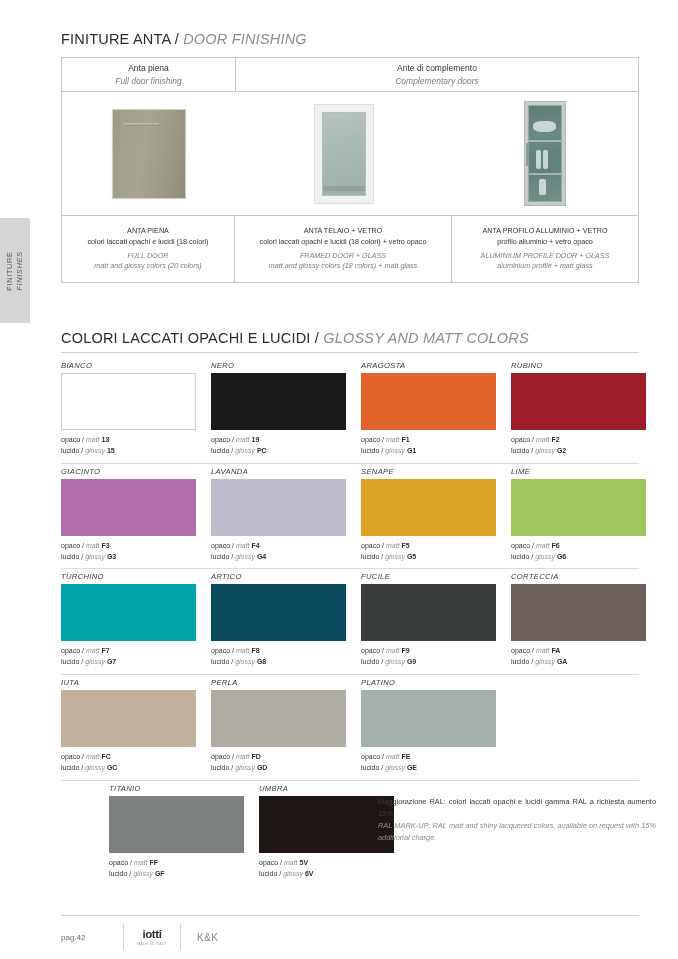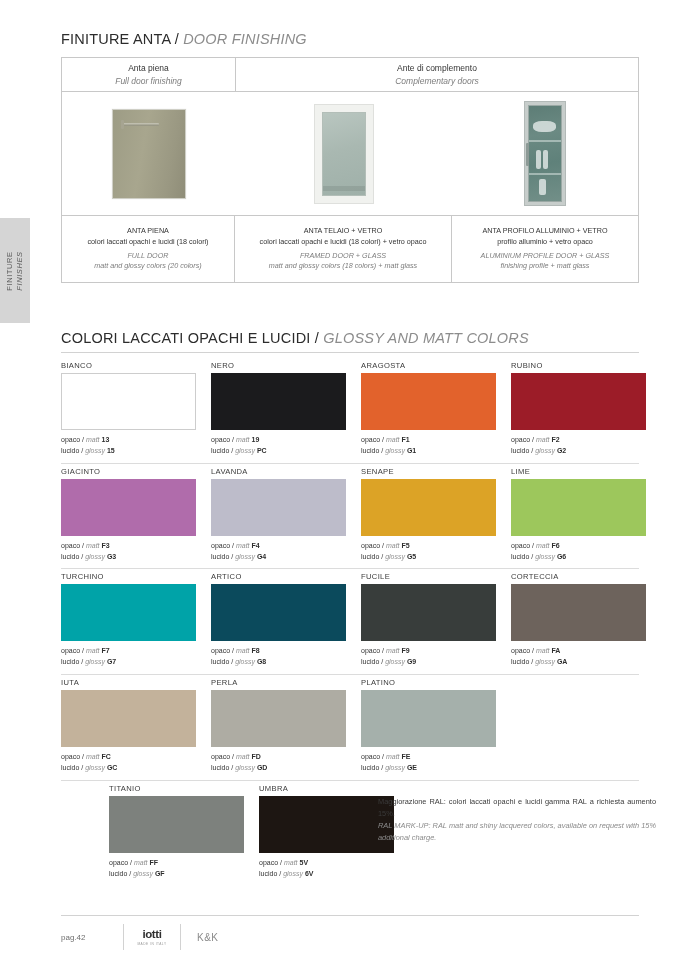--- a/index.html
+++ b/index.html
@@ -248,20 +248,21 @@
     box-sizing: border-box;
     padding-top: 3px;
   }
   .scell.empty { border: none; }
   .sname {
     font-size: 7.6px;
     letter-spacing: 0.35px;
     color: #3a3a3a;
     margin-bottom: 3px;
     white-space: nowrap;
+    font-style: italic;
   }
   .schip {
     width: 135px;
     height: 57px;
     box-sizing: border-box;
   }
   .schip.outlined { border: 1px solid #cdcdcd; }
   .scodes {
     margin-top: 5px;
     margin-bottom: 3px;
@@ -408,21 +409,21 @@
       <span>colori laccati opachi e lucidi (18 colori) + vetro opaco</span>
       <span class="gap-line"></span>
       <span class="en">FRAMED DOOR + GLASS</span>
       <span class="en">matt and glossy colors (18 colors) + matt glass</span>
     </div>
     <div class="dt-foot-cell f3">
       <span>ANTA PROFILO ALLUMINIO + VETRO</span>
       <span>profilo alluminio + vetro opaco</span>
       <span class="gap-line"></span>
       <span class="en">ALUMINIUM PROFILE DOOR + GLASS</span>
-      <span class="en">finishing profile + matt glass</span>
+      <span class="en">aluminium profile + matt glass</span>
     </div>
   </div>
 </div>
 
 <div class="sec-heading" style="left:61px; top:330px;">
   <span>COLORI LACCATI OPACHI E LUCIDI</span><span> / </span><span class="en">GLOSSY AND MATT COLORS</span>
 </div>
 <div class="rule" style="left:61px; top:352px; width:578px;"></div>
 
 <div class="swatch-grid" id="swatch-grid">

